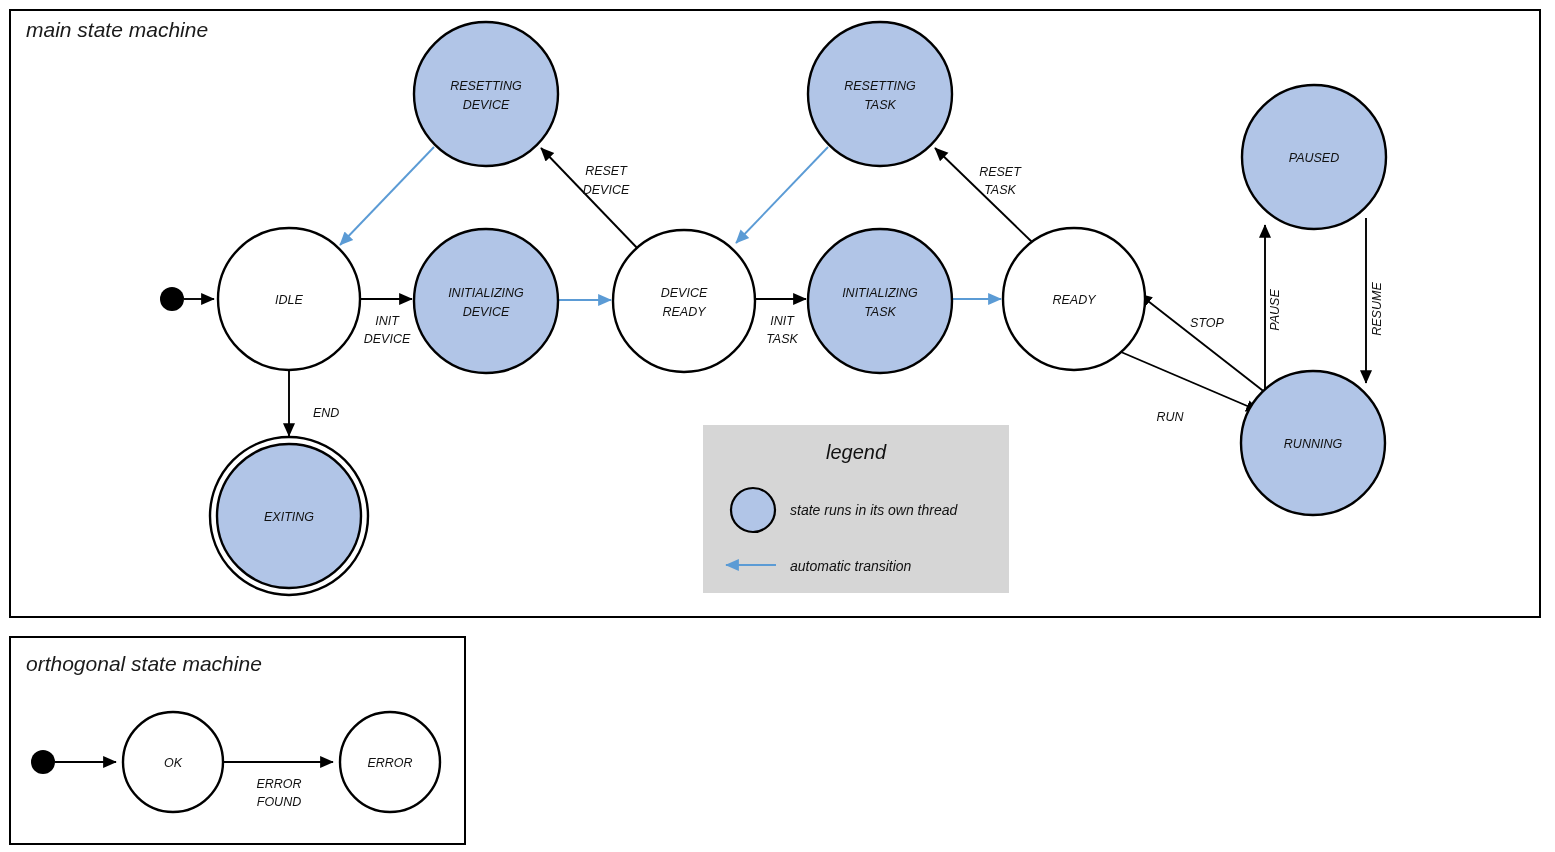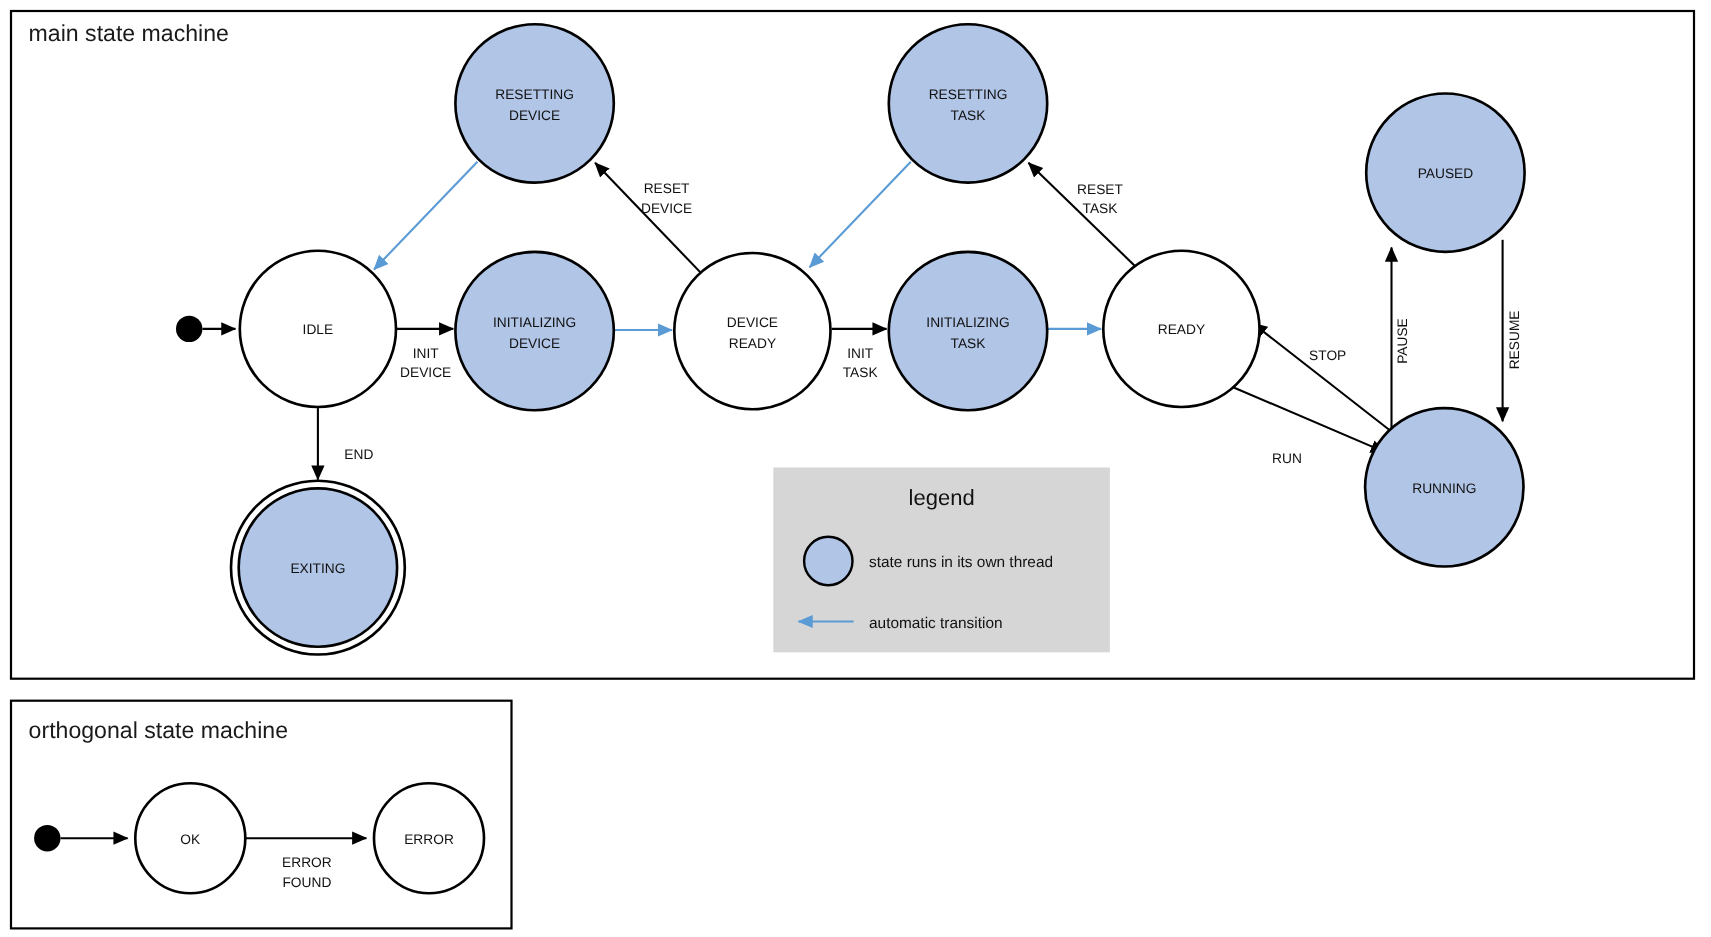--- a/index.html
+++ b/index.html
@@ -10,20 +10,21 @@
   body {
     width: 1555px;
     height: 852px;
     font-family: "Liberation Sans", sans-serif;
     overflow: hidden;
   }
   #diagram-root {
     position: relative;
     width: 1555px;
     height: 836px;
+    font-style: italic;
   }
   svg#sm-svg {
     display: block;
     width: 1555px;
     height: 852px;
   }
   .frame-rect {
     fill: #ffffff;
     stroke: #000000;
     stroke-width: 2;

